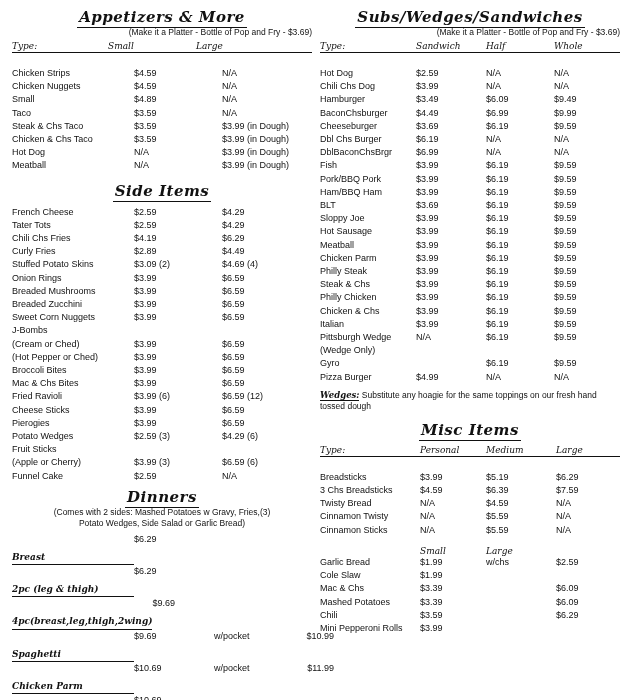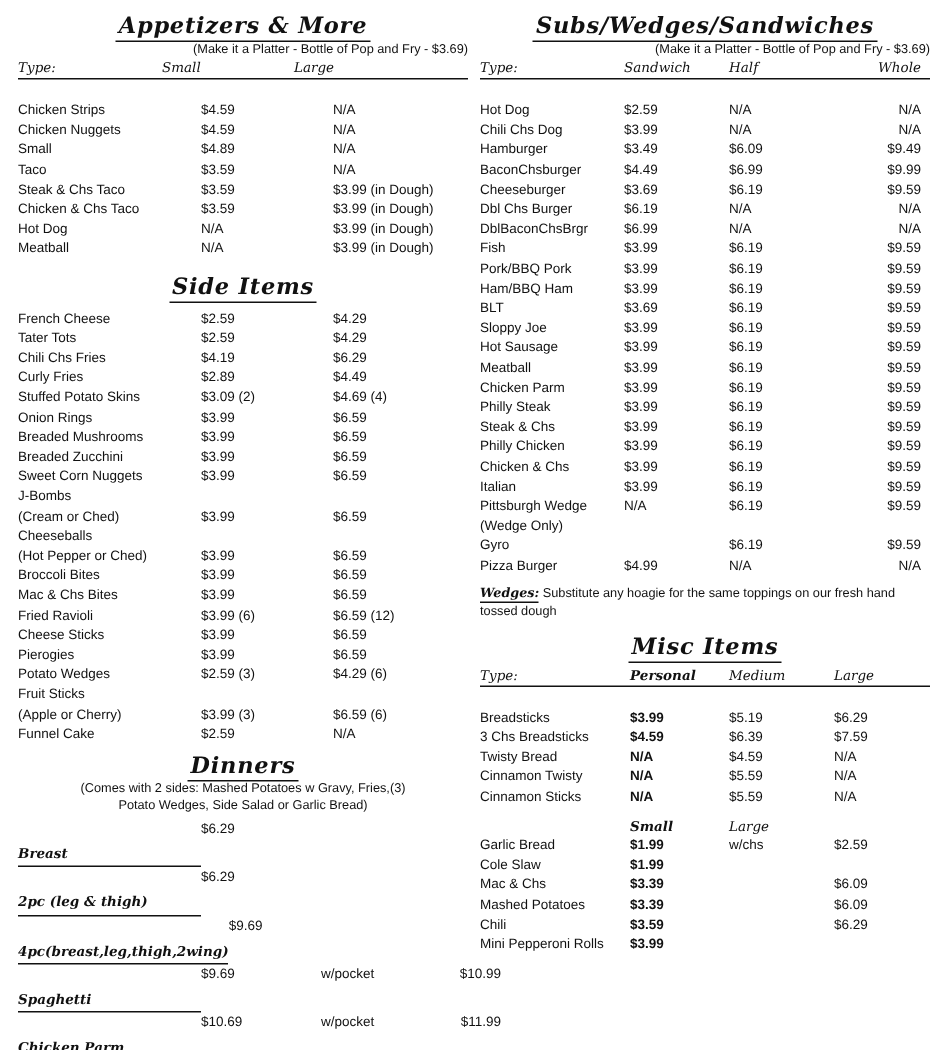--- a/index.html
+++ b/index.html
@@ -41,21 +41,21 @@
   }
   .row{display:flex;line-height:13.2px;}
   .c-name{flex:0 0 122px;}
   .c-1{flex:0 0 88px;}
   .c-2{flex:0 0 90px;}
 
   
   .r-name{flex:0 0 96px;}
   .r-1{flex:0 0 70px;}
   .r-2{flex:0 0 68px;}
-  .r-3{flex:0 0 60px;text-align:right;}
+  .r-3{flex:0 0 60px;text-align:left;}
 
   .hdr-row .c-name,.hdr-row .r-name{flex-basis:auto;width:96px;}
   .gap{height:9px;}
   .gap-sm{height:5px;}
   .note{
     font-size:8.5px;
     line-height:11px;
     margin-top:6px;
   }
   .note b{
@@ -74,21 +74,21 @@
     font-style:italic;
     font-weight:bold;
     border-bottom:1px solid #111;
     margin-top:18px;
   }
   .dn-name{flex:0 0 122px;}
   .dn-price{flex:0 0 80px;}
   .dn-opt{flex:0 0 60px;}
   .dn-opt2{flex:0 0 60px;text-align:right;}
   .misc-name{flex:0 0 100px;}
-  .misc-1{flex:0 0 66px;font-weight:bold;}
+  .misc-1{flex:0 0 66px;}
   .misc-2{flex:0 0 70px;}
   .misc-3{flex:0 0 60px;}
   .mini-hdr{display:flex;font-family:"DejaVu Serif", serif;font-style:italic;font-size:9px;}
 </style>
 </head>
 <body>
 
 <div class="page">
 
   <div class="col-left">
@@ -196,25 +196,20 @@
         <span class="c-name">J-Bombs</span>
         <span class="c-1"></span>
         <span class="c-2"></span>
       </div>
     <div class="row">
         <span class="c-name">  (Cream or Ched)</span>
         <span class="c-1">$3.99</span>
         <span class="c-2">$6.59</span>
       </div>
     <div class="row">
-        <span class="c-name">Cheeseballs</span>
-        <span class="c-1"></span>
-        <span class="c-2"></span>
-      </div>
-    <div class="row">
         <span class="c-name">  (Hot Pepper or Ched)</span>
         <span class="c-1">$3.99</span>
         <span class="c-2">$6.59</span>
       </div>
     <div class="row">
         <span class="c-name">Broccoli Bites</span>
         <span class="c-1">$3.99</span>
         <span class="c-2">$6.59</span>
       </div>
     <div class="row">

